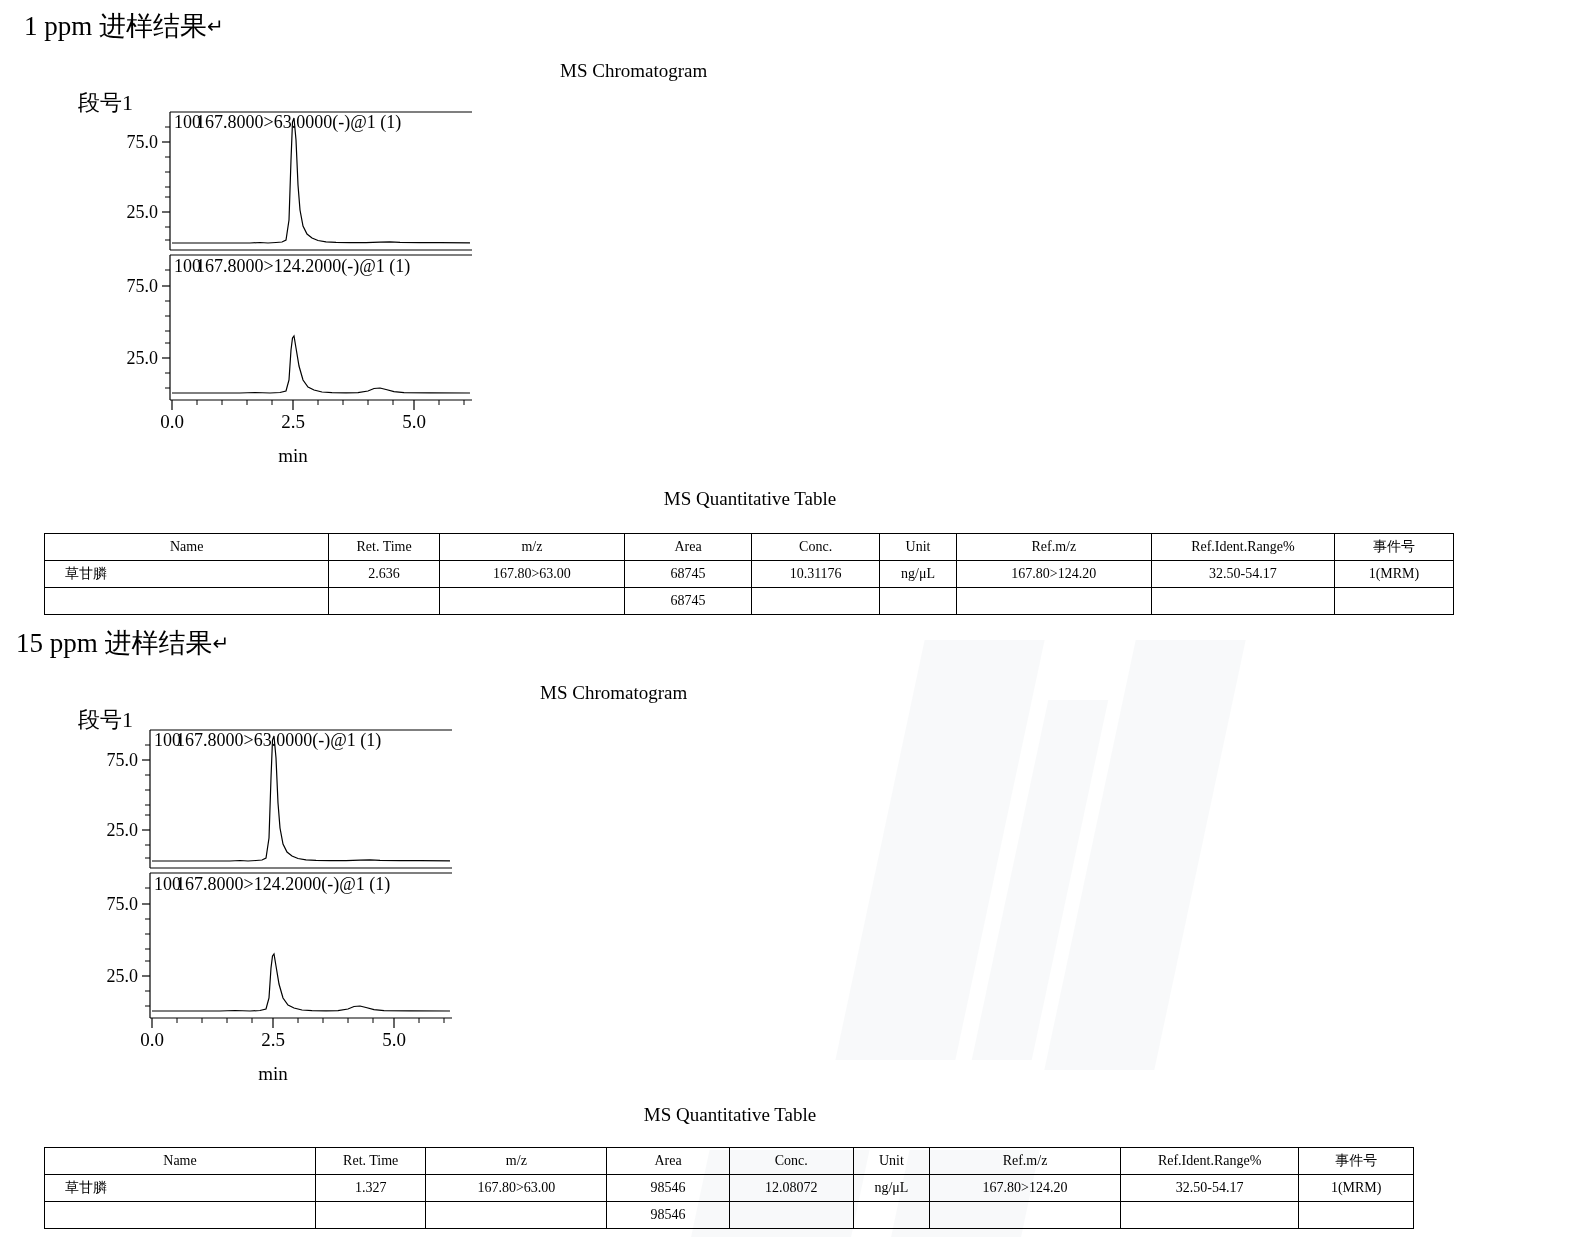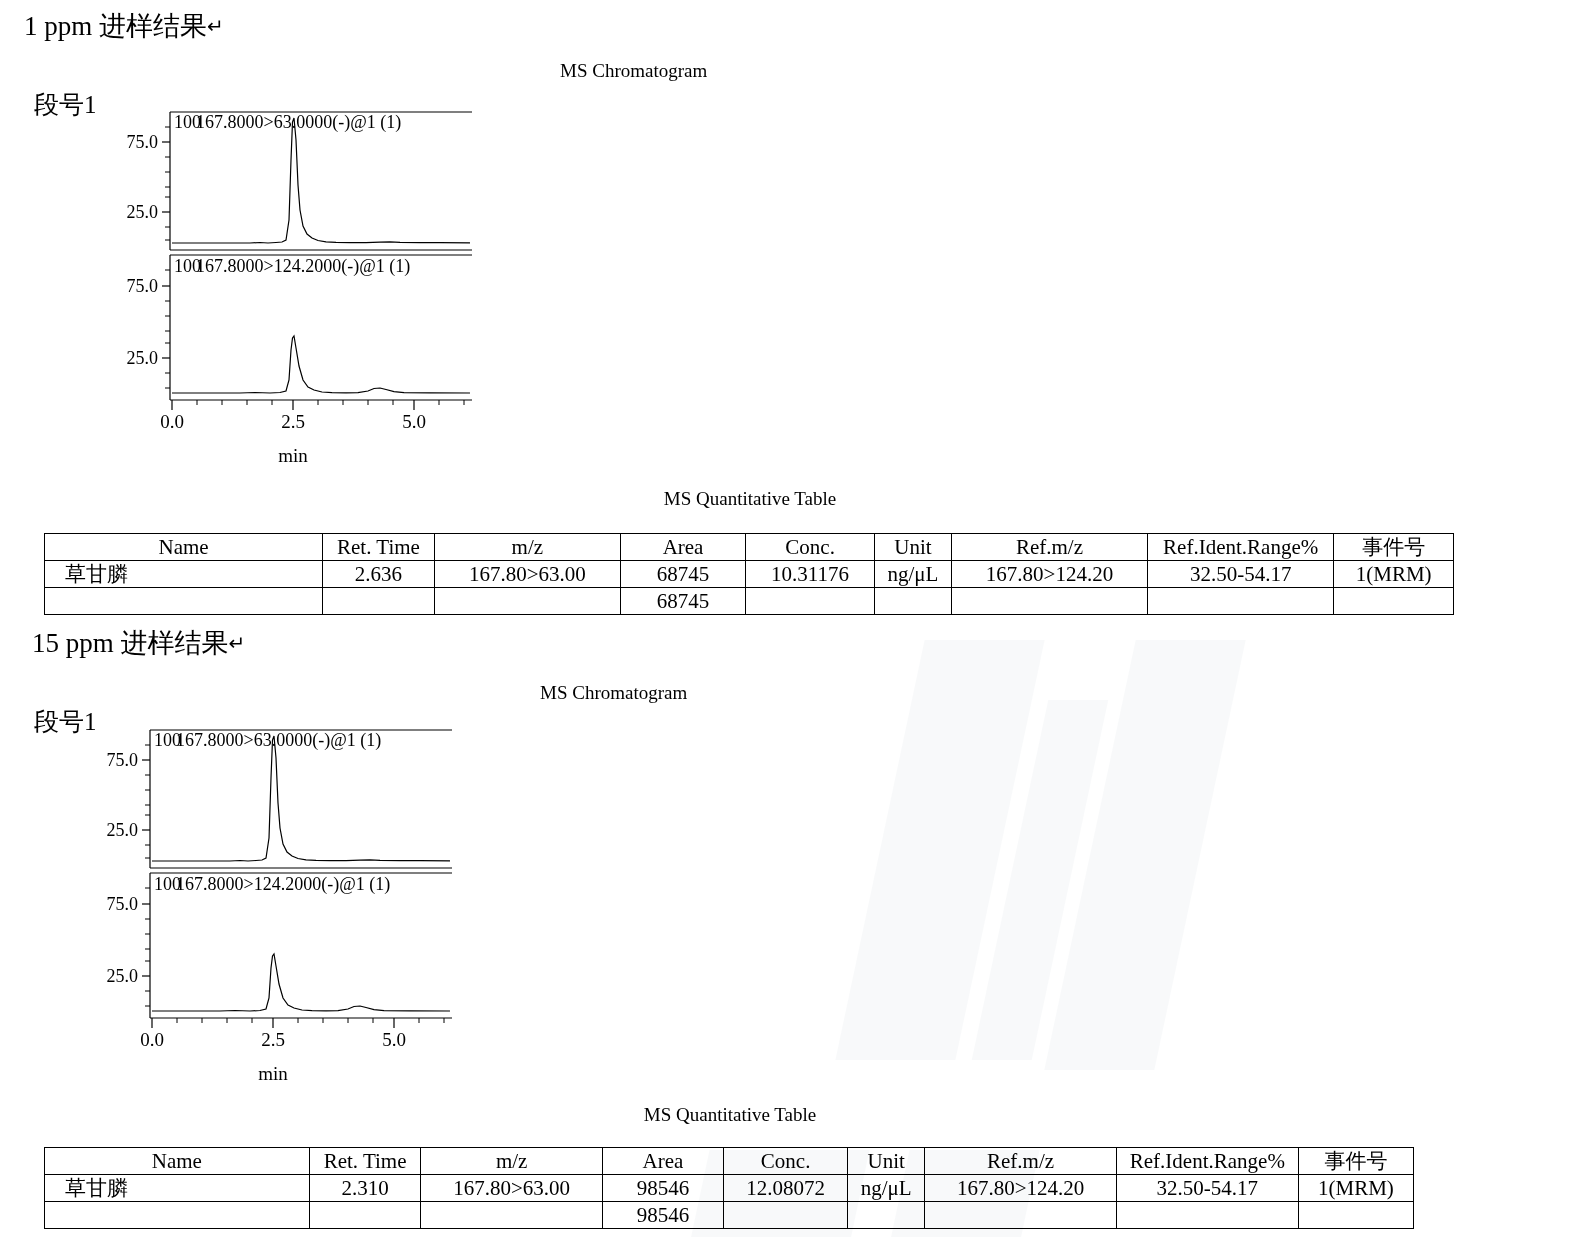--- a/index.html
+++ b/index.html
@@ -28,29 +28,30 @@
     font-size: 19px;
     text-align: left;
     white-space: nowrap;
   }
   .ms-quant-title {
     font-size: 19px;
     text-align: center;
     white-space: nowrap;
   }
   .seg-label {
-    font-size: 25px;
-    white-space: nowrap;
+    font-size: 22px;
+    white-space: nowrap;
+    margin-left: 44px;
   }
   .chrom-wrap {
     position: relative;
   }
   table.quant {
     border-collapse: collapse;
-    font-size: 21px;
+    font-size: 14px;
     font-family: "Liberation Serif", serif;
   }
   table.quant td {
     border: 1px solid #000000;
     text-align: center;
     padding: 1px 2px;
     height: 24px;
     line-height: 22px;
     white-space: nowrap;
   }
@@ -187,21 +188,21 @@
       <td></td>
       <td></td>
       <td></td>
     </tr>
   </tbody>
     </table>
 </div>
 
 <div>
 
-  <div class="section-title" style="position:absolute; left:32px; top:625px;">
+  <div class="section-title" style="position:absolute; left:16px; top:625px;">
     <span>15 ppm 进样结果</span><span class="pilcrow">↵</span>
   </div>
 
   <div class="ms-chrom-title" style="position:absolute; left:540px; top:682px; width:380px;">MS Chromatogram</div>
 
   <div class="seg-label" style="position:absolute; left:34px; top:705px;">段号1</div>
 
   <div class="chrom-wrap" style="position:absolute; left:80px; top:718px;">
     <svg width="420" height="380" viewBox="0 0 420 380">
 
@@ -271,21 +272,21 @@
       <td style="width:185px;">m/z</td>
       <td style="width:125px;">Area</td>
       <td style="width:125px;">Conc.</td>
       <td style="width:75px;">Unit</td>
       <td style="width:195px;">Ref.m/z</td>
       <td style="width:180px;">Ref.Ident.Range%</td>
       <td style="width:115px;">事件号</td>
     </tr>
     <tr>
       <td class="name-cell">草甘膦</td>
-      <td>2.310</td>
+      <td>1.327</td>
       <td>167.80&gt;63.00</td>
       <td>98546</td>
       <td>12.08072</td>
       <td>ng/μL</td>
       <td>167.80&gt;124.20</td>
       <td>32.50-54.17</td>
       <td>1(MRM)</td>
     </tr>
     <tr>
       <td class="name-cell"></td>

